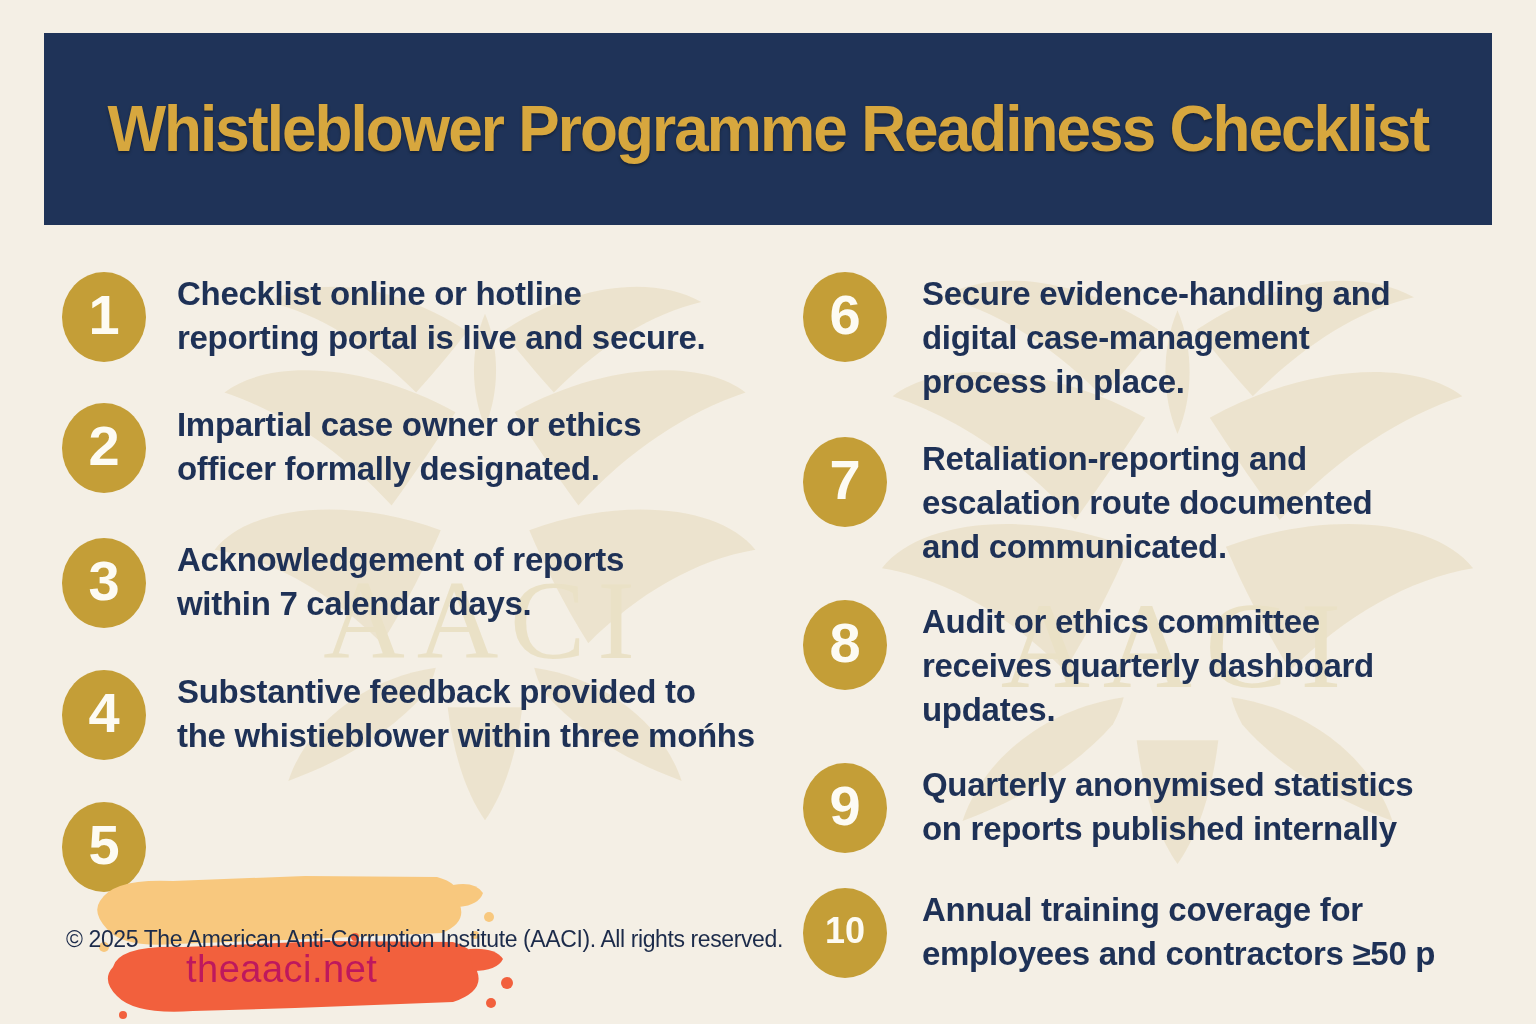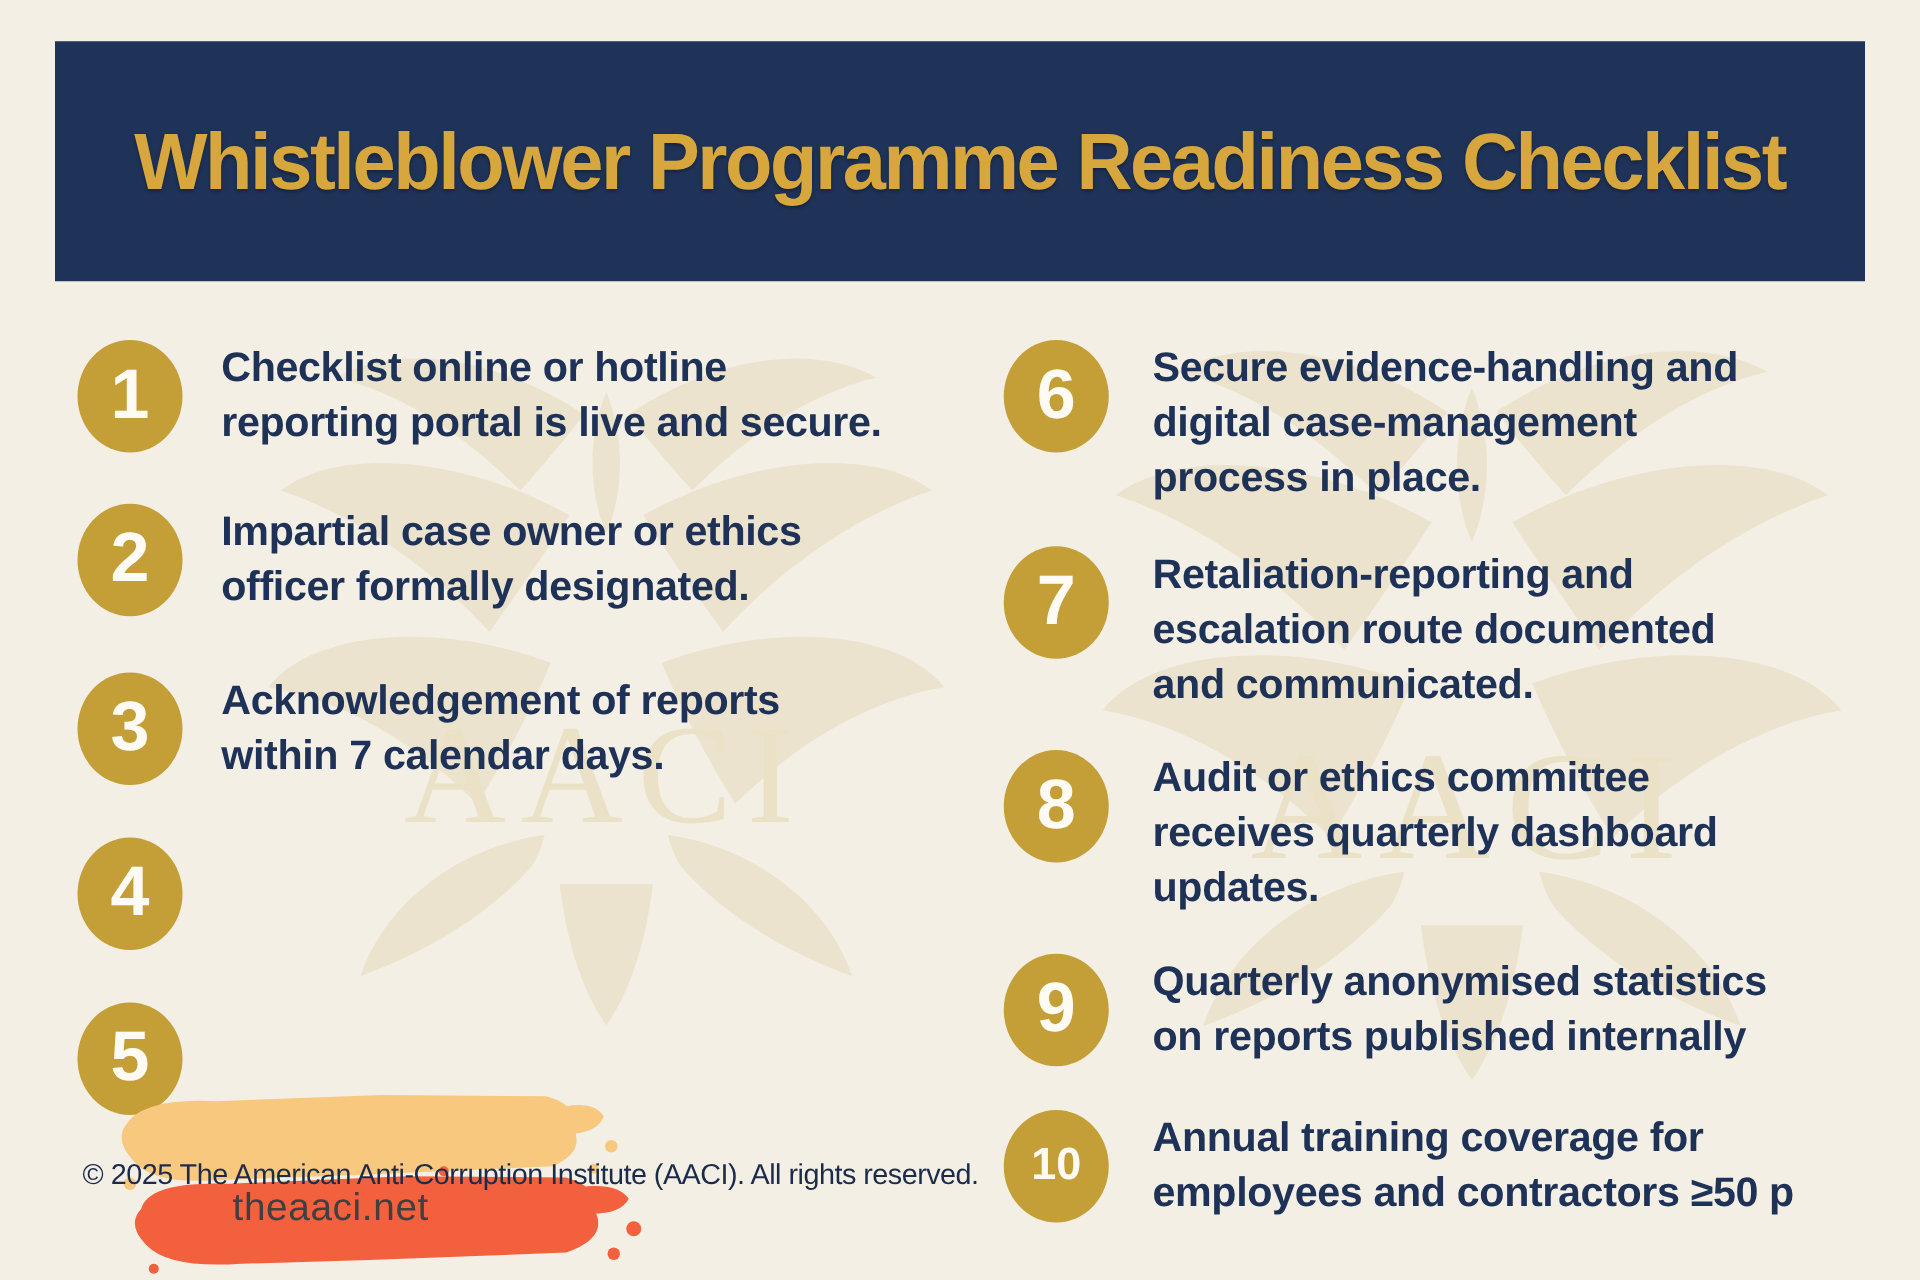--- a/index.html
+++ b/index.html
@@ -74,21 +74,21 @@
   
   .brush-svg { position: absolute; left: 55px; top: 855px; width: 545px; height: 170px; z-index: 6; }
   .copyright {
     position: absolute; left: 66px; top: 906px; z-index: 7;
     color: #1c2b4a; font-size: 23px; font-weight: 400; letter-spacing: -0.4px;
     white-space: nowrap;
     margin-top: 20px;
   }
   .website {
     position: absolute; left: 186px; top: 948px; z-index: 7;
-    color: #404040; font-size: 31px; font-weight: 500; letter-spacing: 0.5px;
+    color: #be185d; font-size: 38px; font-weight: 500; letter-spacing: 0.5px;
     white-space: nowrap; cursor: pointer;
   }
 </style>
 </head>
 <body>
 
 <div class="canvas">
 
   <svg class="watermark left" viewBox="0 0 600 620" aria-hidden="true">
     <g fill="#eadfc5">
@@ -152,20 +152,22 @@
     <div class="num-circle">
         <span>3</span>
       </div>
     <div class="item-text">Acknowledgement of reports
 within 7 calendar days.</div>
   </div>
   <div class="row row-4">
     <div class="num-circle">
         <span>4</span>
       </div>
+    <div class="item-text">Substantive feedback provided to
+the whistieblower within three mońhs</div>
   </div>
   <div class="row row-5">
     <div class="num-circle">
         <span>5</span>
       </div>
   </div>
 
   <div class="row rcol row-6">
     <div class="num-circle">
         <span>6</span>

